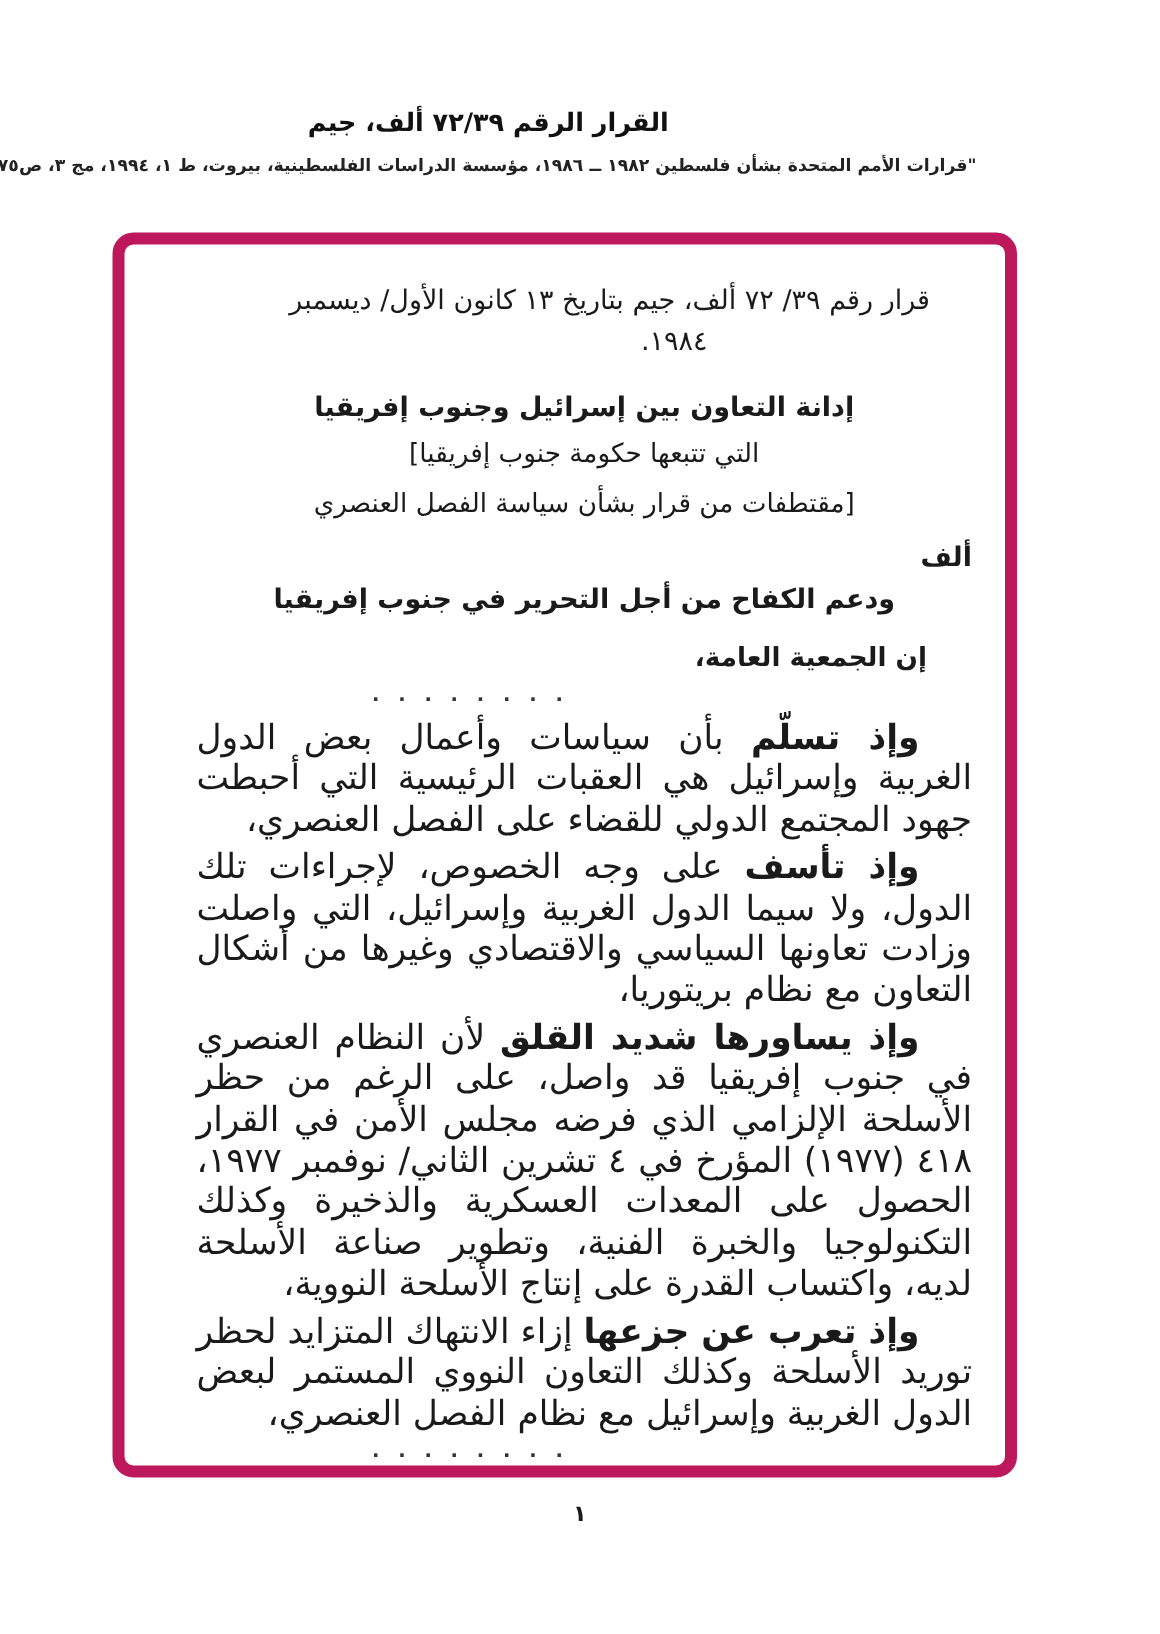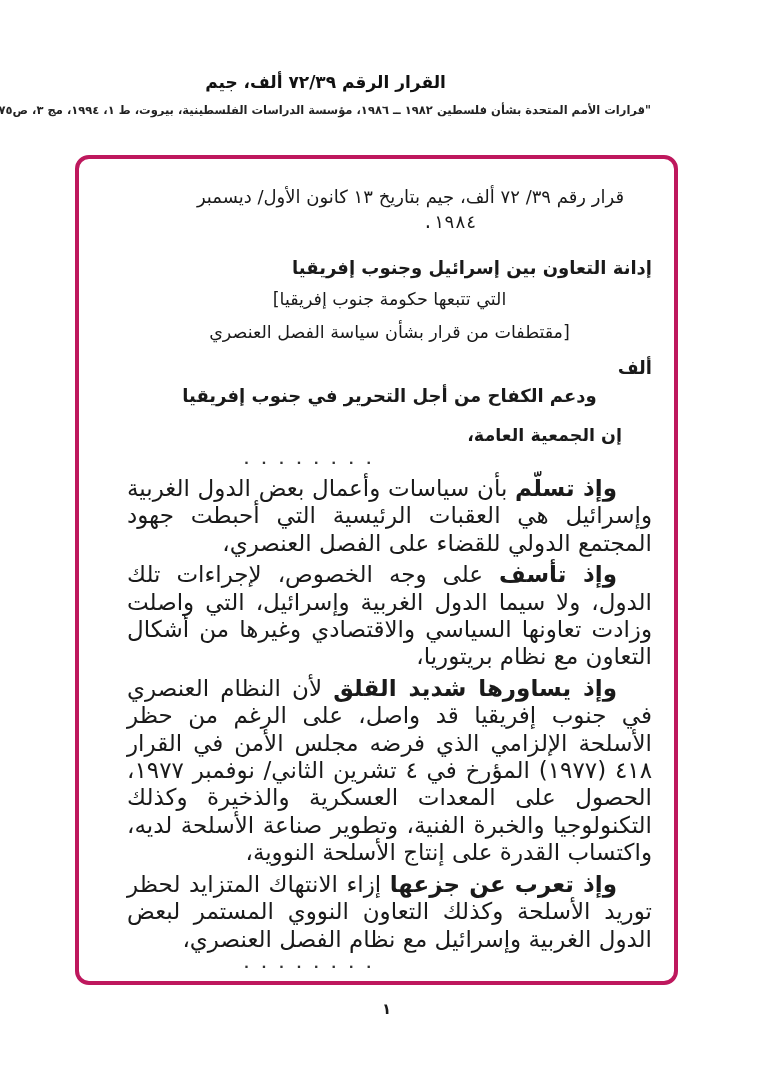--- a/index.html
+++ b/index.html
@@ -23,39 +23,38 @@
     margin-top:11px;
     font-size:11.5px;font-weight:bold;
     white-space:nowrap;
     color:#222;
   }
   .highlight-frame{
     position:absolute;
     left:75px;top:155px;
     width:603px;height:830px;
     box-sizing:border-box;
-    border:4px solid #be185d;
+    border:8px solid #be185d;
     border-radius:14px;
     padding:24px 22px 0 48px;
   }
   .intro-line1{
     margin:0 28px 0 0;
     font-size:18px;line-height:27px;
     text-align:right;white-space:nowrap;
     overflow:visible;
   }
   .intro-line2{
     margin:0 0 0 120px;
     font-size:18px;line-height:27px;
     text-align:center;
-    font-family:Liberation Mono, monospace;
   }
   .h-main{
     margin-top:16px;
-    font-weight:bold;
+    text-align:center;font-weight:bold;
     font-size:18px;line-height:30px;
   }
   .h-sub{
     text-align:center;font-size:17.5px;line-height:33px;
   }
   .h-letter{
     margin-top:6px;
     text-align:right;font-weight:bold;font-size:18px;line-height:26px;
   }
   .h-res-title{

